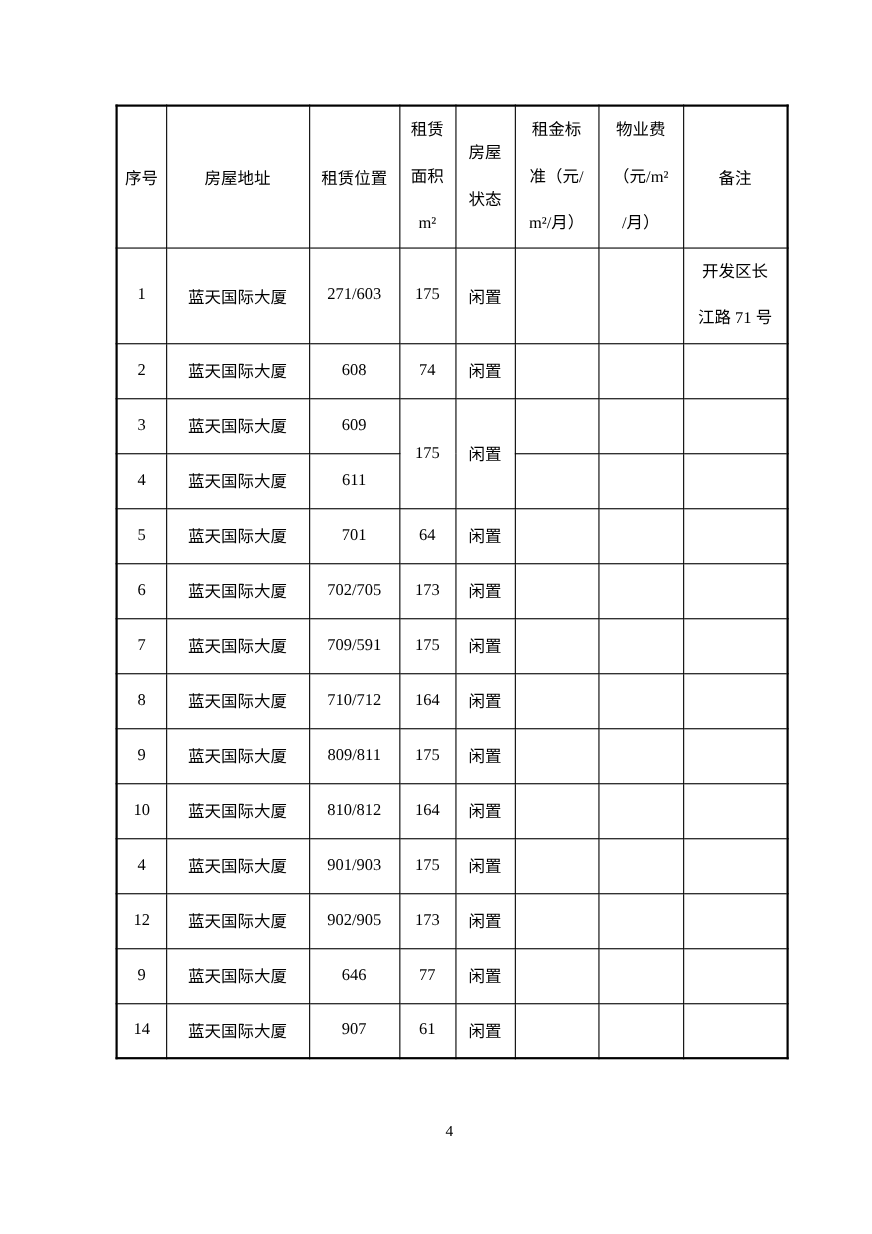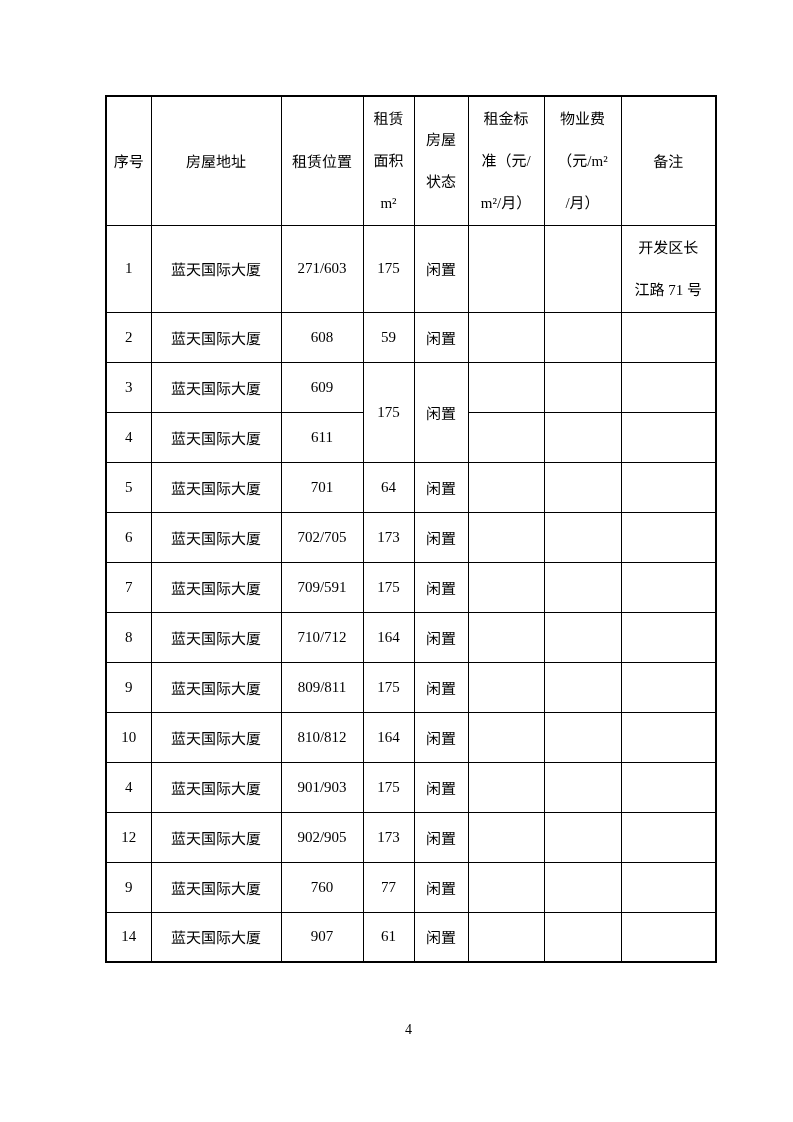--- a/index.html
+++ b/index.html
@@ -101,21 +101,21 @@
       <td></td>
       <td></td>
       <td class="pre">开发区长
 江路 71 号</td>
     </tr>
 
     <tr class="row-n">
       <td>2</td>
       <td>蓝天国际大厦</td>
       <td>608</td>
-      <td>59</td>
+      <td>74</td>
       <td>闲置</td>
       <td></td>
       <td></td>
       <td></td>
     </tr>
 
     <tr class="row-n">
       <td>3</td>
       <td>蓝天国际大厦</td>
       <td>609</td>
@@ -219,21 +219,21 @@
       <td>173</td>
       <td>闲置</td>
       <td></td>
       <td></td>
       <td></td>
     </tr>
 
     <tr class="row-n">
       <td>9</td>
       <td>蓝天国际大厦</td>
-      <td>760</td>
+      <td>646</td>
       <td>77</td>
       <td>闲置</td>
       <td></td>
       <td></td>
       <td></td>
     </tr>
 
     <tr class="row-n">
       <td>14</td>
       <td>蓝天国际大厦</td>

